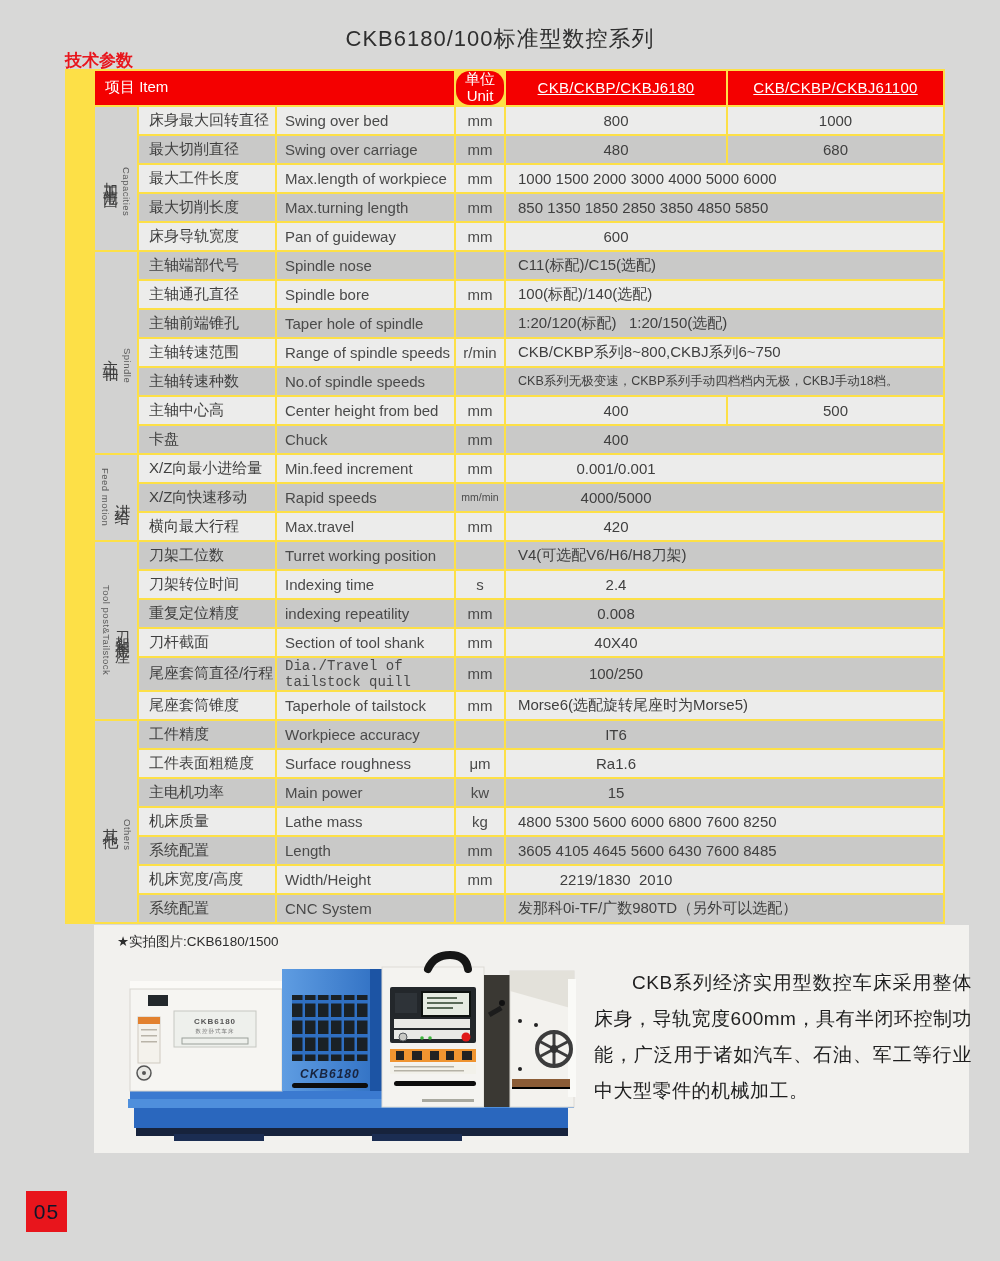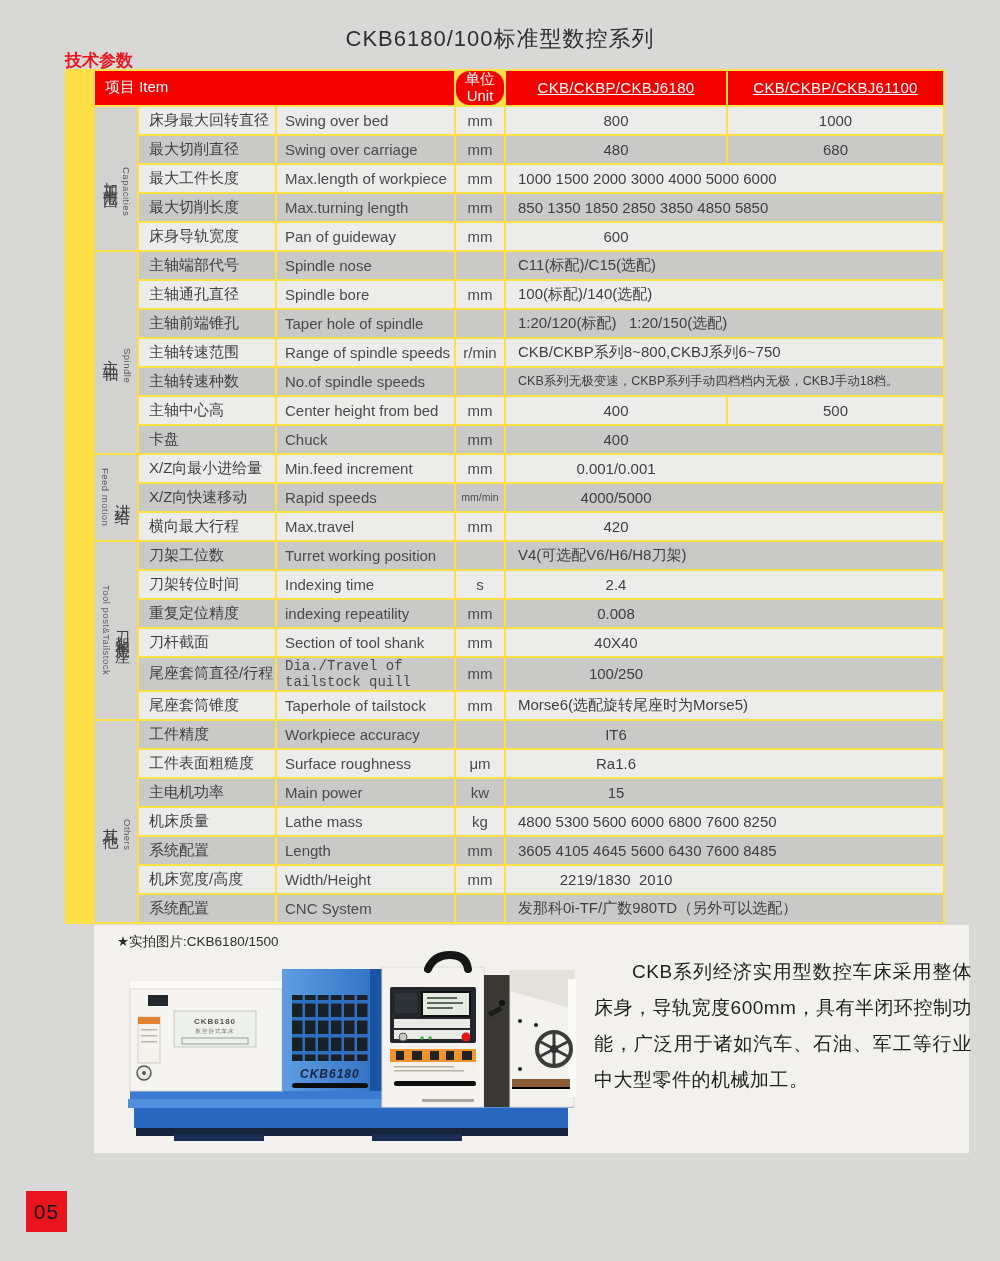--- a/index.html
+++ b/index.html
@@ -45,21 +45,21 @@
   td.val.small{font-size:12.5px;}
   td.v-center{text-align:center;}
   td.val-left{padding-left:12px;}
   .center-box{width:220px;text-align:center;}
   .row-light td:not(.cat){background:var(--row-light);}
   .row-dark td:not(.cat){background:var(--row-dark);}
   .photo-panel{position:absolute;left:65px;top:925px;width:875px;height:228px;background:var(--photo-bg);margin-left:29px;}
   .photo-caption{position:absolute;left:23px;top:8px;font-size:13.5px;color:#2d2d2d;}
   .machine{position:absolute;left:28px;top:26px;}
   .description{
-    position:absolute;left:500px;top:29px;width:378px;
+    position:absolute;left:500px;top:40px;width:378px;
     font-size:19px;line-height:1.9;color:#1e1e1e;text-indent:2em;
     text-align:justify;letter-spacing:.5px;
   }
   .page-num{
     position:absolute;left:26px;top:1191px;width:41px;height:41px;
     background:var(--accent-red);color:#0f172a;font-size:21px;
     display:flex;align-items:center;justify-content:center;letter-spacing:1px;
   }
 </style>
 </head>

